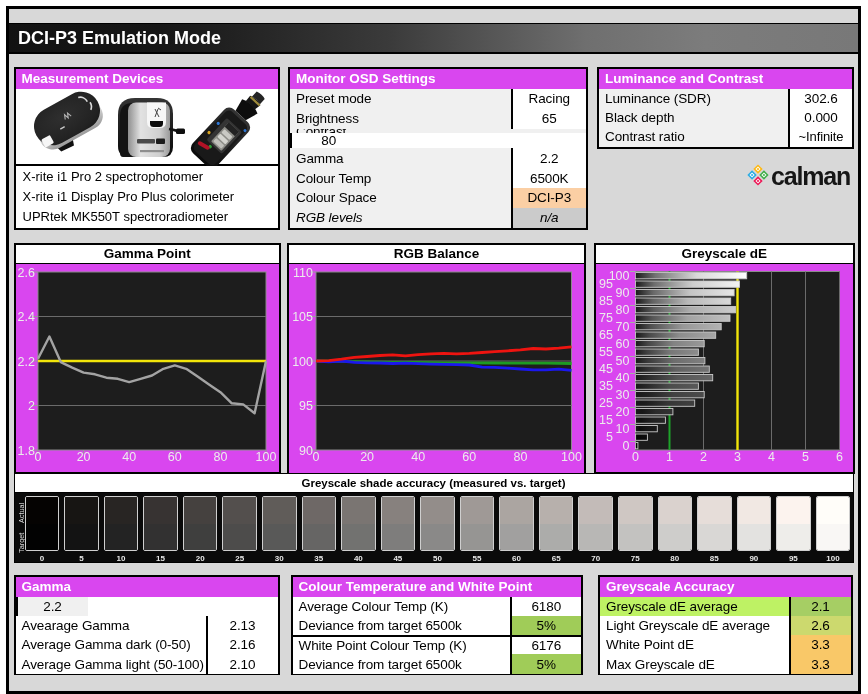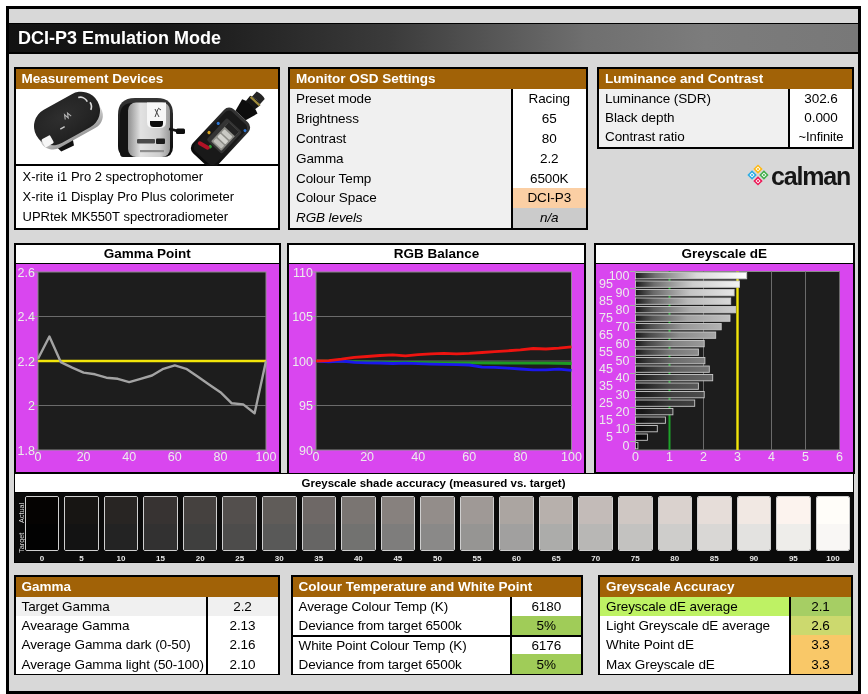--- a/index.html
+++ b/index.html
@@ -3,21 +3,21 @@
 * { margin:0; padding:0; box-sizing:border-box; }
 html,body { width:868px; height:694px; background:#fff; font-family:"Liberation Sans", sans-serif; }
 #page { position:relative; width:868px; height:694px; overflow:hidden; }
 #frame { position:absolute; left:6px; top:6px; width:855px; height:688px; border:3px solid #000; background:#d8d8d8; }
 .abs { position:absolute; }
 #titlebar { left:9px; top:23px; width:849px; height:31px;
   background:linear-gradient(90deg,#121212 0%,#161616 18%,#3b3b3b 45%,#6f6f6f 68%,#7c7c7c 82%,#787878 100%);
   border-top:1px solid #000; border-bottom:2px solid #000;
   color:#fff; font-size:18px; font-weight:bold; line-height:28px; padding-left:9px; }
 .panel { position:absolute; border:2px solid #000; background:#fff; }
-.phead { background:#a16207; color:#fff; font-weight:bold; font-size:13.5px; height:20px; line-height:19px; padding-left:6px; }
+.phead { background:#d946ef; color:#fff; font-weight:bold; font-size:13.5px; height:20px; line-height:19px; padding-left:6px; }
 .trow { display:flex; font-size:13.5px; letter-spacing:-0.1px; color:#000; white-space:nowrap; }
 .tlab { flex:1; padding-left:6px; background:#f0f0f0; display:flex; align-items:center; overflow:hidden; }
 .tval { border-left:2px solid #000; background:#fff; display:flex; align-items:center; justify-content:center; flex-shrink:0; }
 .chart { position:absolute; border:2px solid #000; background:#d946ef; }
 .ctitle { background:#fff; color:#000; font-weight:bold; font-size:13.5px; text-align:center; height:19px; line-height:18px; border-bottom:1px solid #000; }
 .axlab { font-size:12.5px; fill:#ececec; font-family:"Liberation Sans",sans-serif; }
 .axlab2 { font-size:12.5px; fill:#ececec; font-family:"Liberation Sans",sans-serif; }
 .grid { stroke:#6b6b6b; stroke-width:1; }
 .tick { stroke:#9a9a9a; stroke-width:1; }
 #strip { left:13.5px; top:473px; width:840px; height:90px; border:1.5px solid #000; background:#0a0a0a; }
@@ -112,21 +112,21 @@
 <div class="panel" style="left:288px; top:67px; width:300px; height:163px;">
   <div class="phead">Monitor OSD Settings</div>
   <div class="trow" style="height:19.8px;">
         <div class="tlab">Preset mode</div>
         <div class="tval" style="width:75.5px;">Racing</div>
       </div>
   <div class="trow" style="height:19.8px;">
         <div class="tlab">Brightness</div>
         <div class="tval" style="width:75.5px;">65</div>
       </div>
-  <div class="trow" style="height:19.8px;">
+  <div class="trow" style="height:19.8px;flex-direction:column;">
         <div class="tlab">Contrast</div>
         <div class="tval" style="width:75.5px;">80</div>
       </div>
   <div class="trow" style="height:19.8px;">
         <div class="tlab">Gamma</div>
         <div class="tval" style="width:75.5px;">2.2</div>
       </div>
   <div class="trow" style="height:19.8px;">
         <div class="tlab">Colour Temp</div>
         <div class="tval" style="width:75.5px;">6500K</div>
@@ -565,21 +565,20 @@
       <div class="swatch" style="left:801.2px;">
         <div class="swa" style="background:rgb(255, 253, 249);"></div>
         <div class="swt" style="background:rgb(249, 247, 245);"></div>
       </div>
       <div class="swnum" style="left:801.2px;">100</div>
 </div>
 
 <div class="panel" style="left:13.5px; top:574.5px; width:266px; height:100.5px;">
   <div class="phead">Gamma</div>
   <div class="trow" style="height:19.3px;">
-        <div class="tlab" style="background:#f0f0f0;">Target Gamma</div>
         <div class="tval" style="width:72px; background:#f0f0f0;">2.2</div>
       </div>
   <div class="trow" style="height:19.3px;">
         <div class="tlab" style="background:#fff;">Avearage Gamma</div>
         <div class="tval" style="width:72px;">2.13</div>
       </div>
   <div class="trow" style="height:19.3px;">
         <div class="tlab" style="background:#fff;">Average Gamma dark (0-50)</div>
         <div class="tval" style="width:72px;text-align:right;">2.16</div>
       </div>

